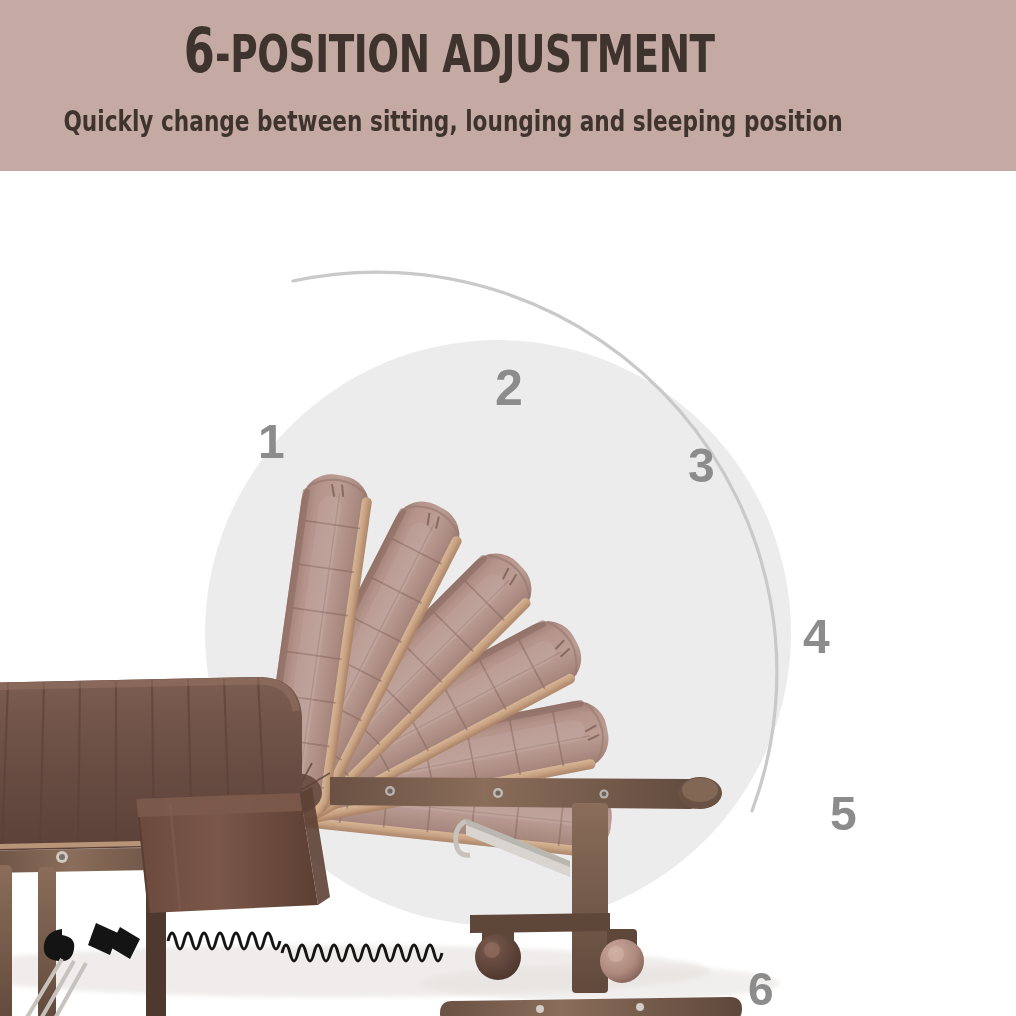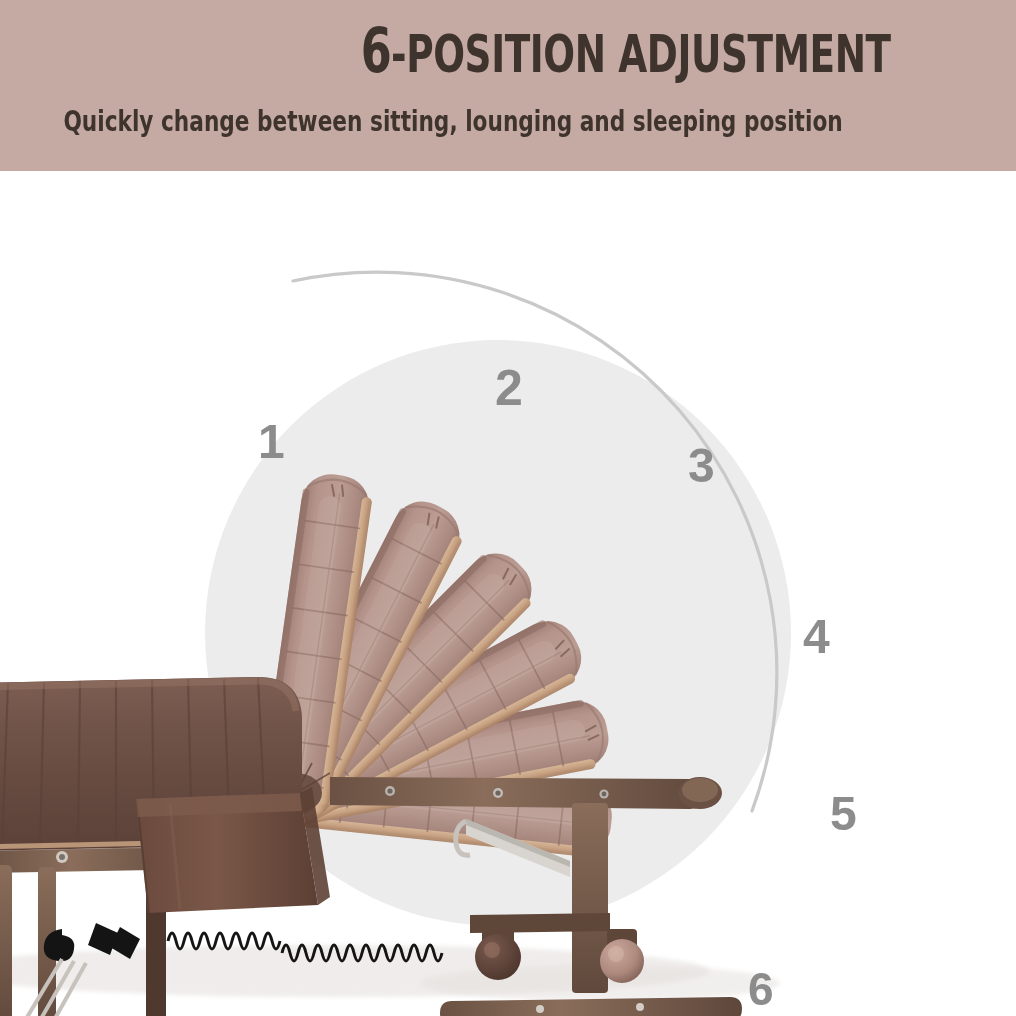--- a/index.html
+++ b/index.html
@@ -13,21 +13,21 @@
   }
 
   
   .header-band{
     position:absolute;left:0;top:0;width:1016px;height:171px;
     background:#c4aaa3;
     overflow:hidden;
   }
   .title-row{
     position:absolute;left:0;top:20px;width:1016px;
-    text-align:right;
+    text-align:center;
     white-space:nowrap;
     color:#3e342d;
     font-family:"Liberation Sans Narrow","DejaVu Sans Condensed","Liberation Sans",sans-serif;
     font-weight:bold;
     letter-spacing:-0.5px;
   }
   .title-big{
     font-size:62px;line-height:62px;
     display:inline-block;vertical-align:baseline;
     transform:scaleX(0.80);transform-origin:right bottom;

